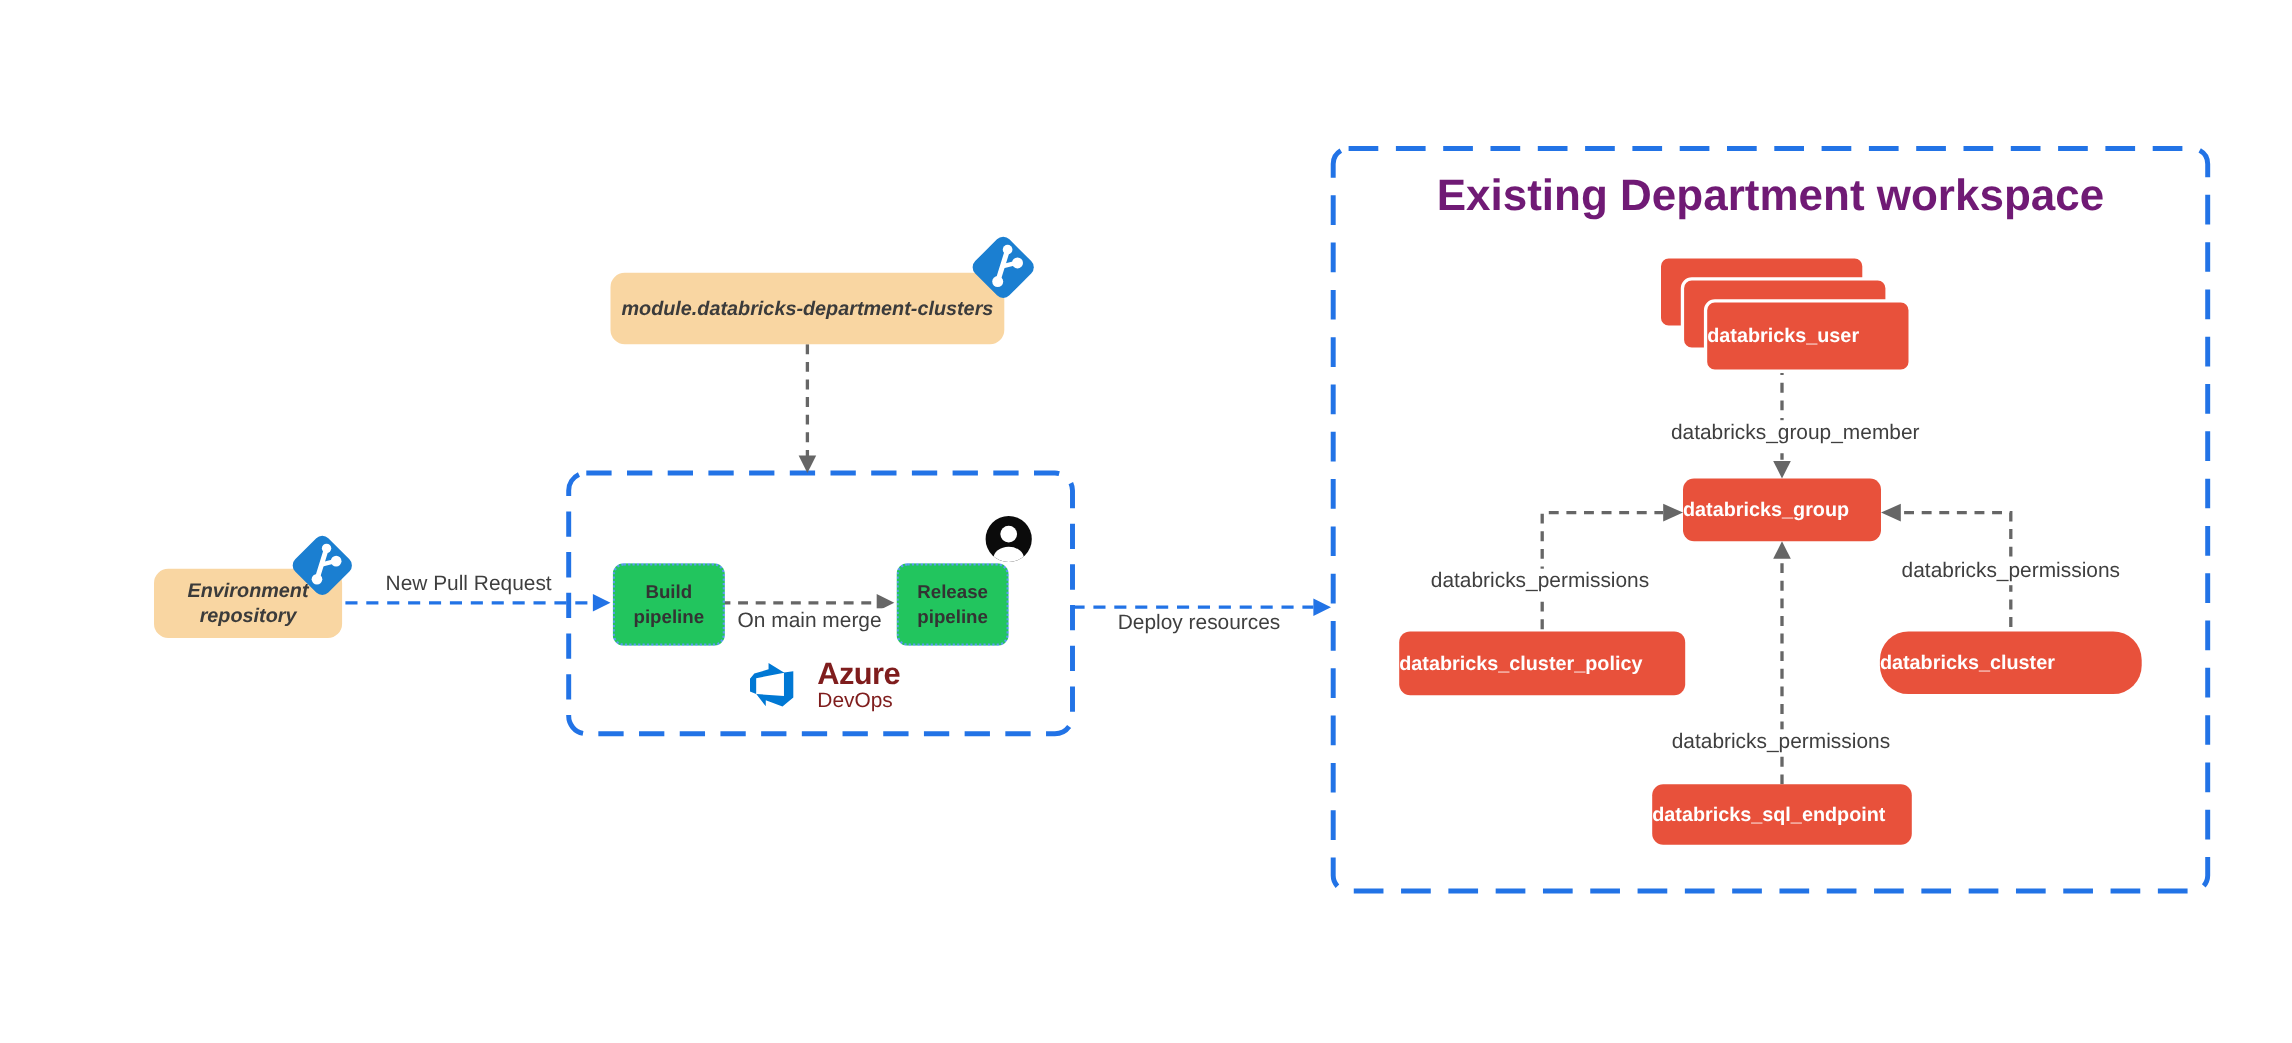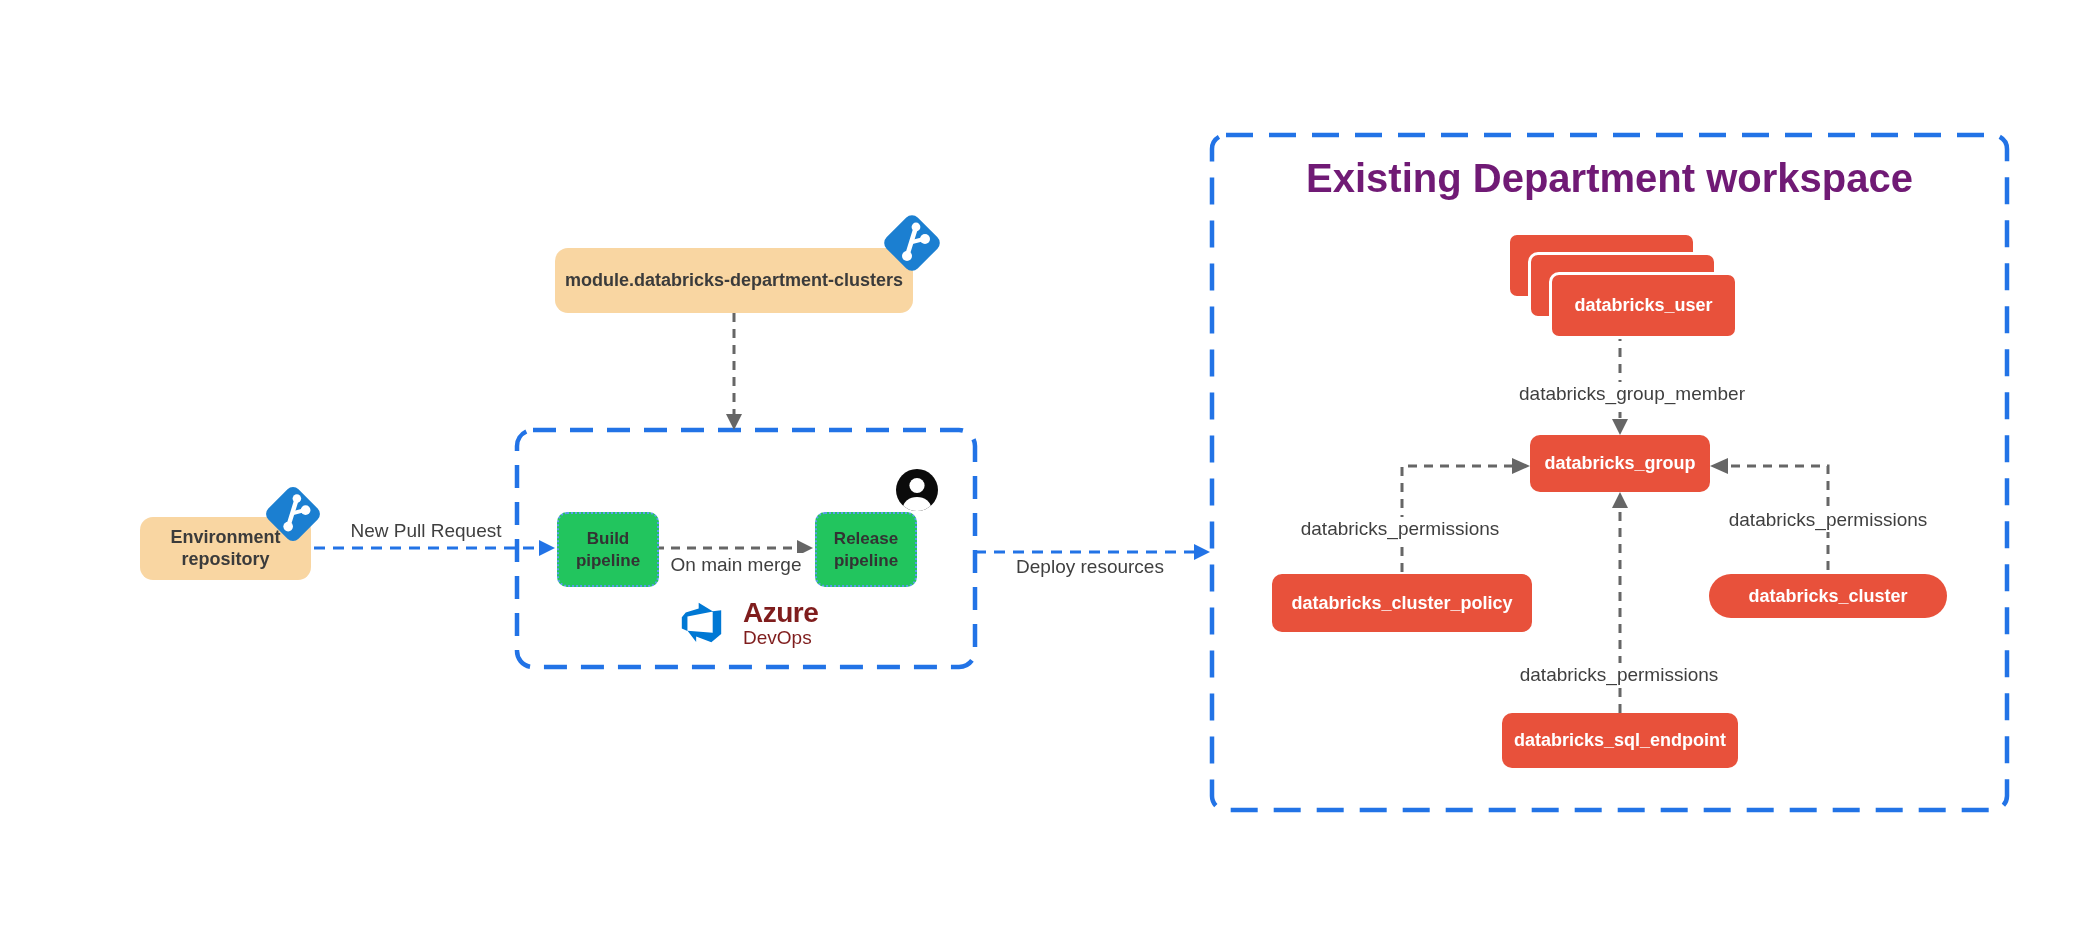--- a/index.html
+++ b/index.html
@@ -2,22 +2,22 @@
 <html><head>
 <meta charset="utf-8">
 <style>
   html,body{margin:0;padding:0;background:#fff;}
   #canvas{position:relative;width:2084px;height:948px;background:#ffffff;
           font-family:"Liberation Sans",sans-serif;overflow:hidden;}
   svg.layer{position:absolute;left:0;top:0;z-index:1;}
   .abs{position:absolute;}
   
   .orange-node{background:#F9D6A2;border-radius:13px;display:flex;align-items:center;justify-content:center;
-     text-align:center;font-weight:bold;color:#3B3B3B;z-index:2;}
-  .red-node{background:#E8513B;border-radius:10px;display:flex;align-items:center;justify-content:center;
+     text-align:center;font-weight:bold;color:#3B3B3B;z-index:2;font-style:italic;}
+  .red-node{background:#E8513B;border-radius:10px;display:flex;align-items:center;justify-content:flex-start;
      text-align:center;font-weight:bold;color:#ffffff;font-size:18px;z-index:3;}
   .red-stack{background:#E8513B;border-radius:10px;border:3px solid #ffffff;z-index:2;}
   .pipeline-node{background:#22c55e;border:2px dotted #5B9BEE;border-radius:10px;display:flex;align-items:center;
      justify-content:center;text-align:center;font-weight:bold;color:#333333;font-size:17px;line-height:1.25;z-index:2;}
   .edge-label{position:absolute;transform:translate(-50%,-50%);background:#ffffff;padding:1px 5px;white-space:nowrap;
      font-weight:normal;font-size:19px;color:#3F3F3F;z-index:4;}
   .ws-title{position:absolute;left:1212px;top:156px;width:795px;text-align:center;font-weight:bold;
      font-size:40px;color:#701a75;z-index:2;}
   .azure-wordmark{position:absolute;left:743px;top:599px;color:#7f1d1d;z-index:2;line-height:1;}
   .azure-wordmark .l1{font-size:28px;font-weight:bold;letter-spacing:-0.5px;}
@@ -130,21 +130,21 @@
   </div>
 
   <div class="abs red-node" style="left:1272px;top:574px;width:260px;height:58px;">
     <span>databricks_cluster_policy</span>
   </div>
 
   <div class="abs red-node" style="left:1530px;top:435px;width:180px;height:57px;">
     <span>databricks_group</span>
   </div>
 
-  <div class="abs red-node" style="left:1709px;top:574px;width:238px;height:44px;border-radius:26px;">
+  <div class="abs red-node" style="left:1709px;top:574px;width:238px;height:57px;border-radius:26px;">
     <span>databricks_cluster</span>
   </div>
 
   <div class="abs red-node" style="left:1502px;top:713px;width:236px;height:55px;">
     <span>databricks_sql_endpoint</span>
   </div>
 
   <div class="edge-label" style="left:426px;top:531px;">New Pull Request</div>
   <div class="edge-label" style="left:736px;top:565px;">On main merge</div>
   <div class="edge-label" style="left:1090px;top:567px;">Deploy resources</div>

